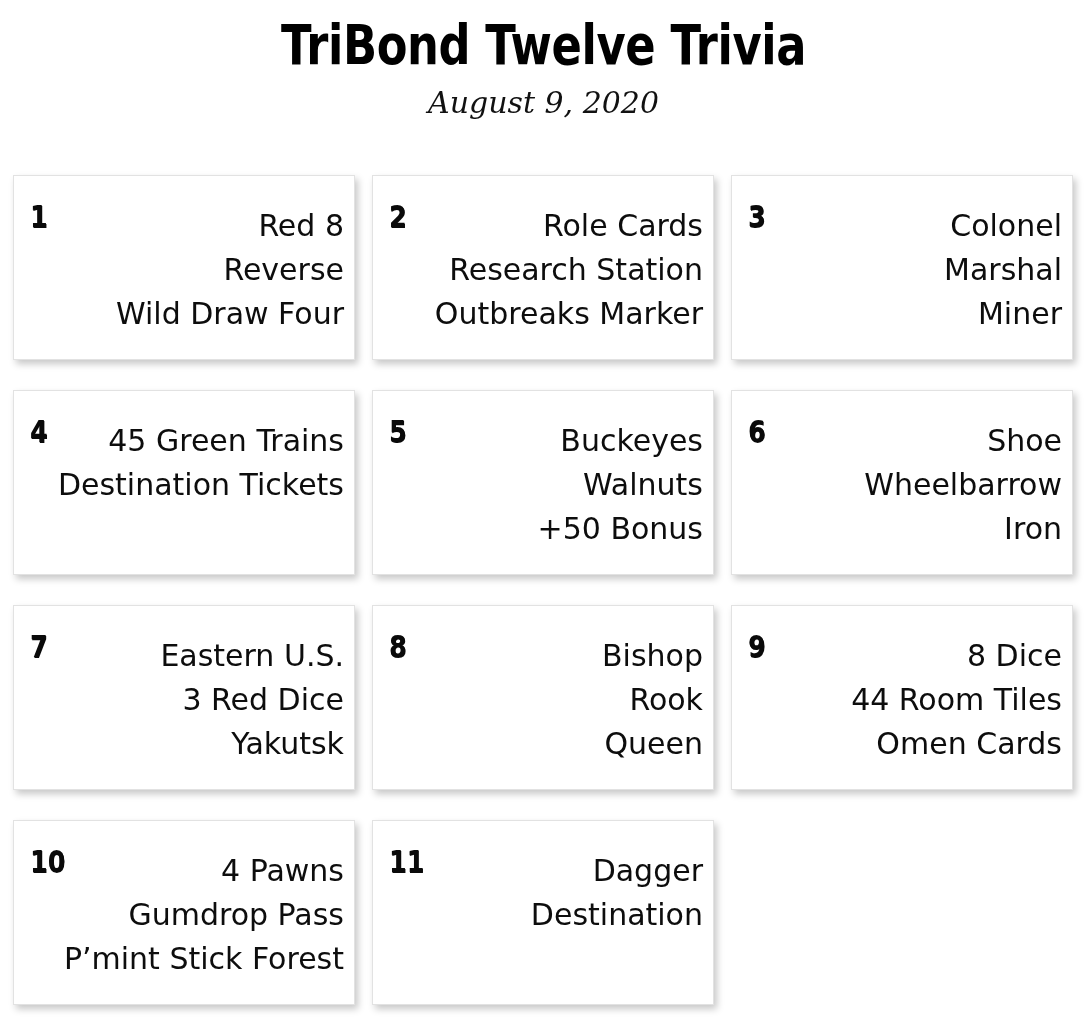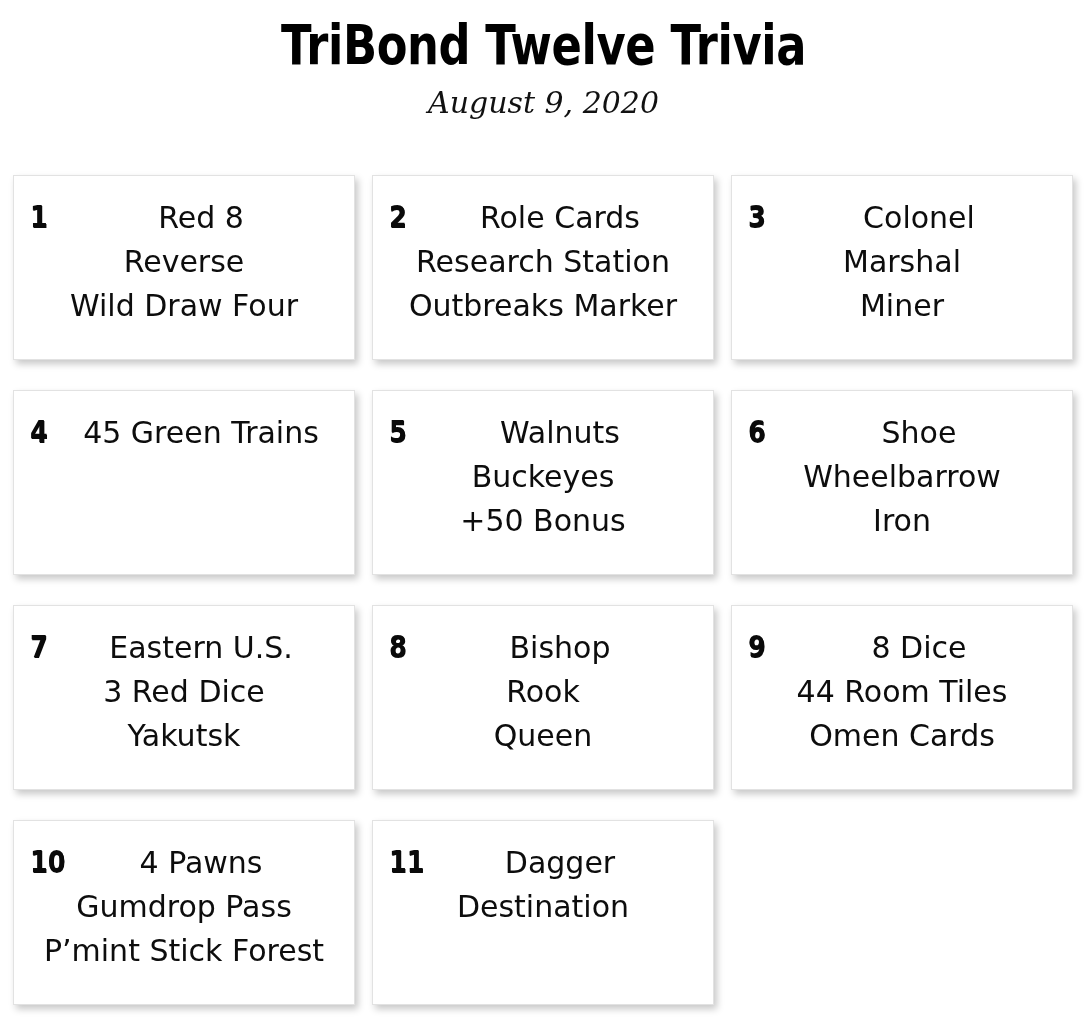--- a/index.html
+++ b/index.html
@@ -88,22 +88,22 @@
     transform-origin: left top;
     letter-spacing: 0px;
     text-shadow: 0.5px 0.5px 0 #0a0a0a;
     white-space: nowrap;
   }
 
   .card-clues {
     position: absolute;
     left: 10px;
     right: 10px;
-    top: 20px;
-    text-align: center;
+    top: 28px;
+    text-align: right;
     font-family: "DejaVu Sans", sans-serif;
     font-size: 30px;
     line-height: 1.47;
     color: #0d0d0d;
   }
 
   .clue-line {
     display: block;
     white-space: nowrap;
   }
@@ -145,27 +145,28 @@
         <div class="card-clues">
           <span class="clue-line">Colonel</span>
           <span class="clue-line">Marshal</span>
           <span class="clue-line">Miner</span>
         </div>
       </div>
       <div class="card">
         <div class="card-number">4</div>
         <div class="card-clues">
           <span class="clue-line">45 Green Trains</span>
+          <span class="clue-line">Destination Tickets</span>
         </div>
       </div>
       <div class="card">
         <div class="card-number">5</div>
         <div class="card-clues">
+          <span class="clue-line">Buckeyes</span>
           <span class="clue-line">Walnuts</span>
-          <span class="clue-line">Buckeyes</span>
           <span class="clue-line">+50 Bonus</span>
         </div>
       </div>
       <div class="card">
         <div class="card-number">6</div>
         <div class="card-clues">
           <span class="clue-line">Shoe</span>
           <span class="clue-line">Wheelbarrow</span>
           <span class="clue-line">Iron</span>
         </div>

